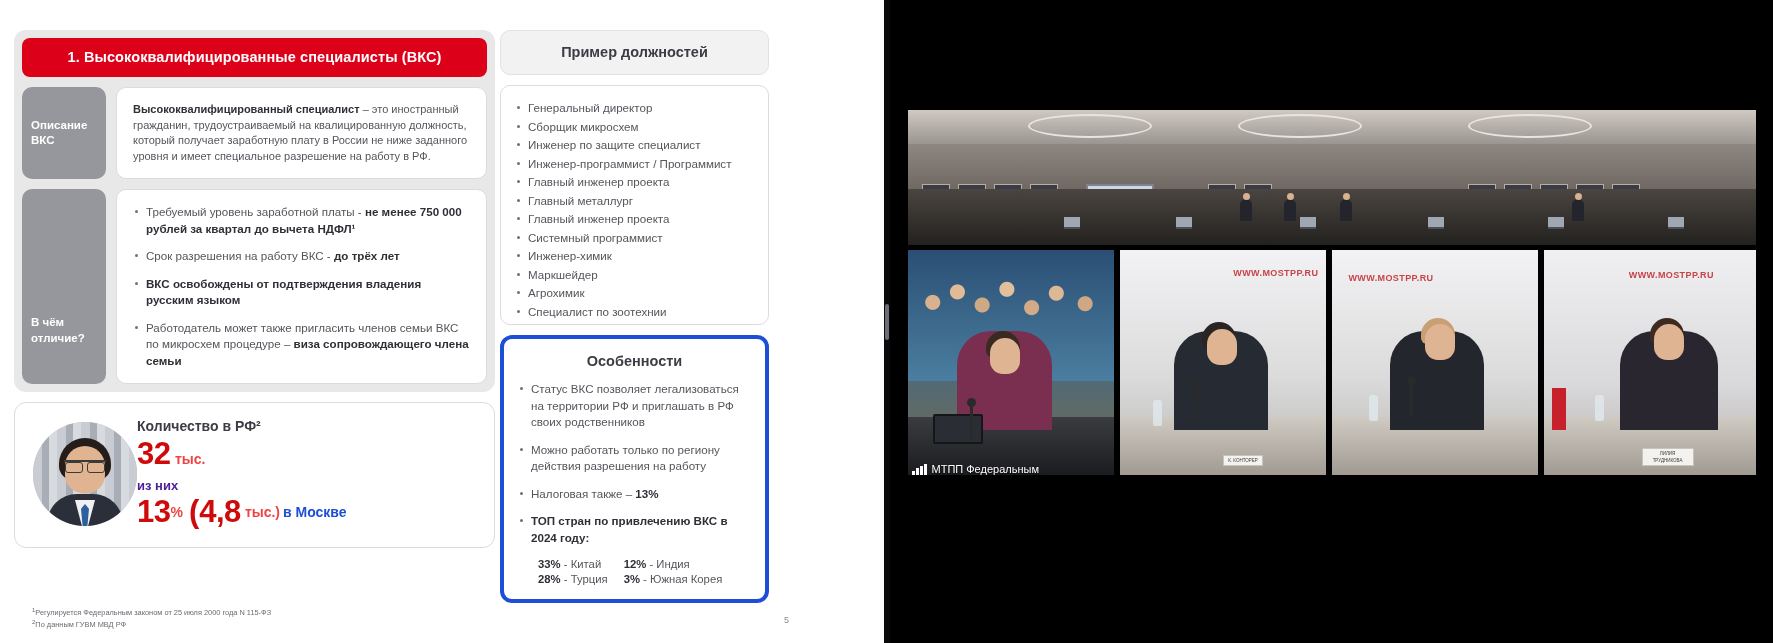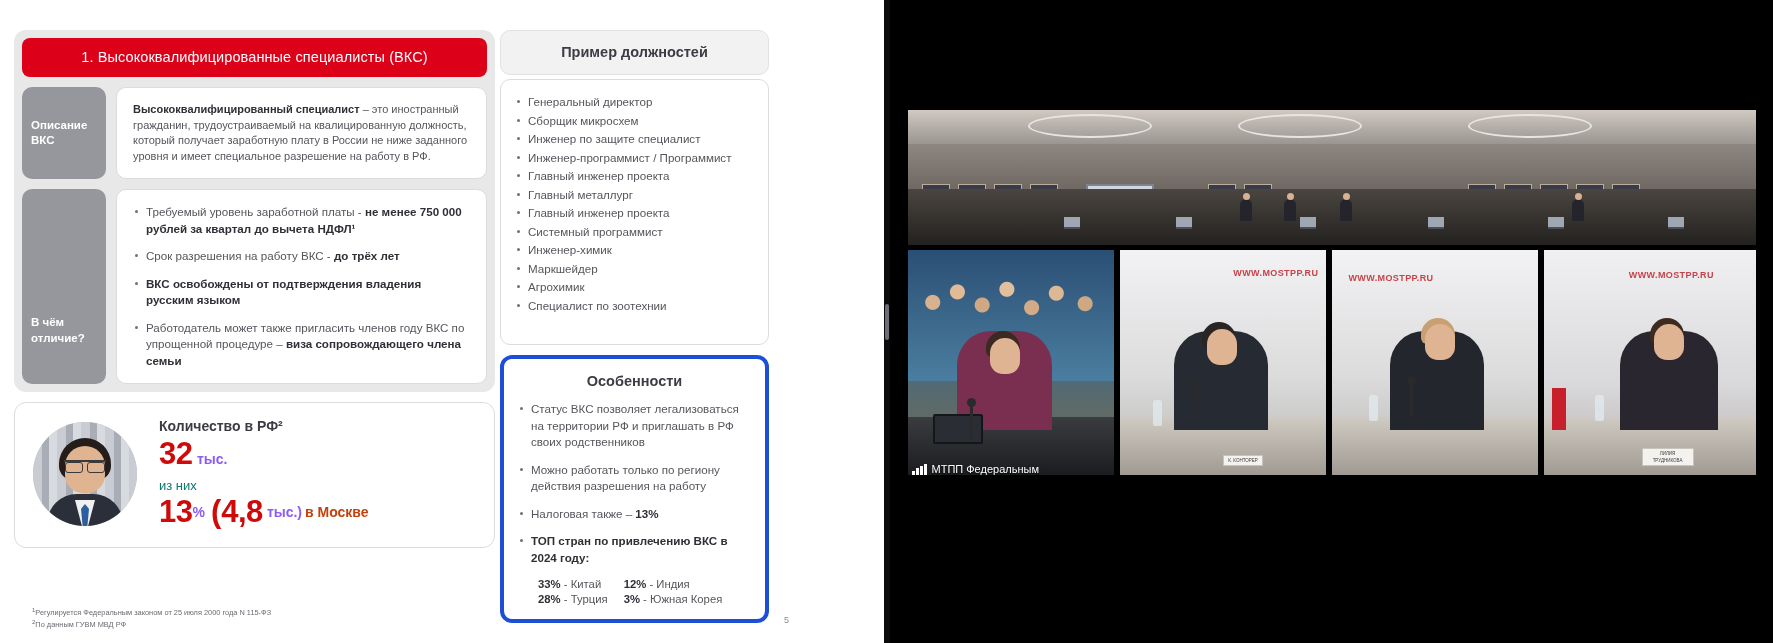--- a/index.html
+++ b/index.html
@@ -54,21 +54,21 @@
     background: #e8e8e8;
     border-radius: 12px;
     padding: 8px;
     box-sizing: border-box;
   }
   .title-red {
     background: #dc0019;
     color: #ffffff;
     border-radius: 8px;
     font-size: 14.5px;
-    font-weight: normal;
+    font-weight: bold;
     text-align: center;
     padding: 11px 8px 12px;
     letter-spacing: .1px;
   }
   .title-grey {
     background: #f2f2f2;
     color: #3c3c46;
     border-radius: 10px;
     font-size: 14.5px;
     font-weight: bold;
@@ -148,21 +148,20 @@
 
   
   .stat-card {
     margin-top: 10px;
     background: #ffffff;
     border: 1px solid #dcdcdc;
     border-radius: 12px;
     padding: 14px 18px 16px;
     display: flex;
     align-items: center;
-    gap: 22px;
     box-sizing: border-box;
     height: 146px;
   }
   .avatar {
     width: 104px; height: 104px;
     flex: 0 0 104px;
     border-radius: 50%;
     overflow: hidden;
     position: relative;
     background: #b9bcc2;
@@ -231,35 +230,35 @@
     margin-bottom: 4px;
   }
   .big-red {
     color: #cf0a0a;
     font-weight: bold;
     font-size: 31px;
     line-height: 1.05;
     letter-spacing: -.5px;
   }
   .unit-red {
-    color: #8b5cf6;
+    color: #ef4444;
     font-weight: bold;
     font-size: 14px;
     letter-spacing: 0;
   }
   .stat-sub {
     font-size: 13px;
-    font-weight: normal;
-    color: #0f766e;
+    font-weight: bold;
+    color: #4c1d95;
     margin-top: 7px;
     margin-bottom: 1px;
   }
   .stat-line2 { display: flex; align-items: center; }
   .paren { color: #cf0a0a; font-weight: bold; font-size: 31px; }
-  .inmoscow { color: #c2410c; font-weight: bold; font-size: 14px; margin-left: 3px; }
+  .inmoscow { color: #1d4ed8; font-weight: bold; font-size: 14px; margin-left: 3px; }
 
   
   .feat-card {
     margin-top: 10px;
     background: #ffffff;
     border: 4px solid #1d4ed8;
     border-radius: 12px;
     padding: 14px 14px 14px;
     box-sizing: border-box;
   }
@@ -523,21 +522,21 @@
           <div class="row">
             <div class="label-box bottomish">
               <span style="white-space:pre-line">В чём
 отличие?</span>
             </div>
             <div class="card">
               <ul class="bul">
                 <li><span>Требуемый уровень заработной платы - </span><b>не менее 750 000 рублей за квартал до вычета НДФЛ¹</b></li>
                 <li><span>Срок разрешения на работу ВКС - </span><b>до трёх лет</b></li>
                 <li><b>ВКС освобождены от подтверждения владения русским языком</b></li>
-                <li><span>Работодатель может  также пригласить членов году ВКС по упрощенной процедуре – </span><b>виза сопровождающего члена семьи</b></li>
+                <li><span>Работодатель может  также пригласить членов семьи ВКС по микросхем процедуре – </span><b>виза сопровождающего члена семьи</b></li>
               </ul>
             </div>
           </div>
         </div>
 
         <div class="stat-card">
           <div class="avatar">
             <div class="bg"></div>
             <div class="hair"></div>
             <div class="face"></div>
@@ -561,21 +560,21 @@
               <span class="unit-red" style="margin-left:4px">тыс.)</span>
               <span class="inmoscow">в Москве</span>
             </div>
           </div>
         </div>
       </div>
 
       <div class="col-right">
         <div class="title-grey">Пример должностей</div>
 
-        <div class="card" style="margin-top:4px;padding:14px 12px 28px 14px;">
+        <div class="card" style="margin-top:10px;padding:14px 12px 2px 14px;">
           <ul class="bul jobs tight">
             <li>Генеральный директор</li>
             <li>Сборщик микросхем</li>
             <li>Инженер по защите специалист</li>
             <li>Инженер-программист / Программист</li>
             <li>Главный инженер проекта</li>
             <li>Главный металлург</li>
             <li>Главный инженер проекта</li>
             <li>Системный программист</li>
             <li>Инженер-химик</li>

